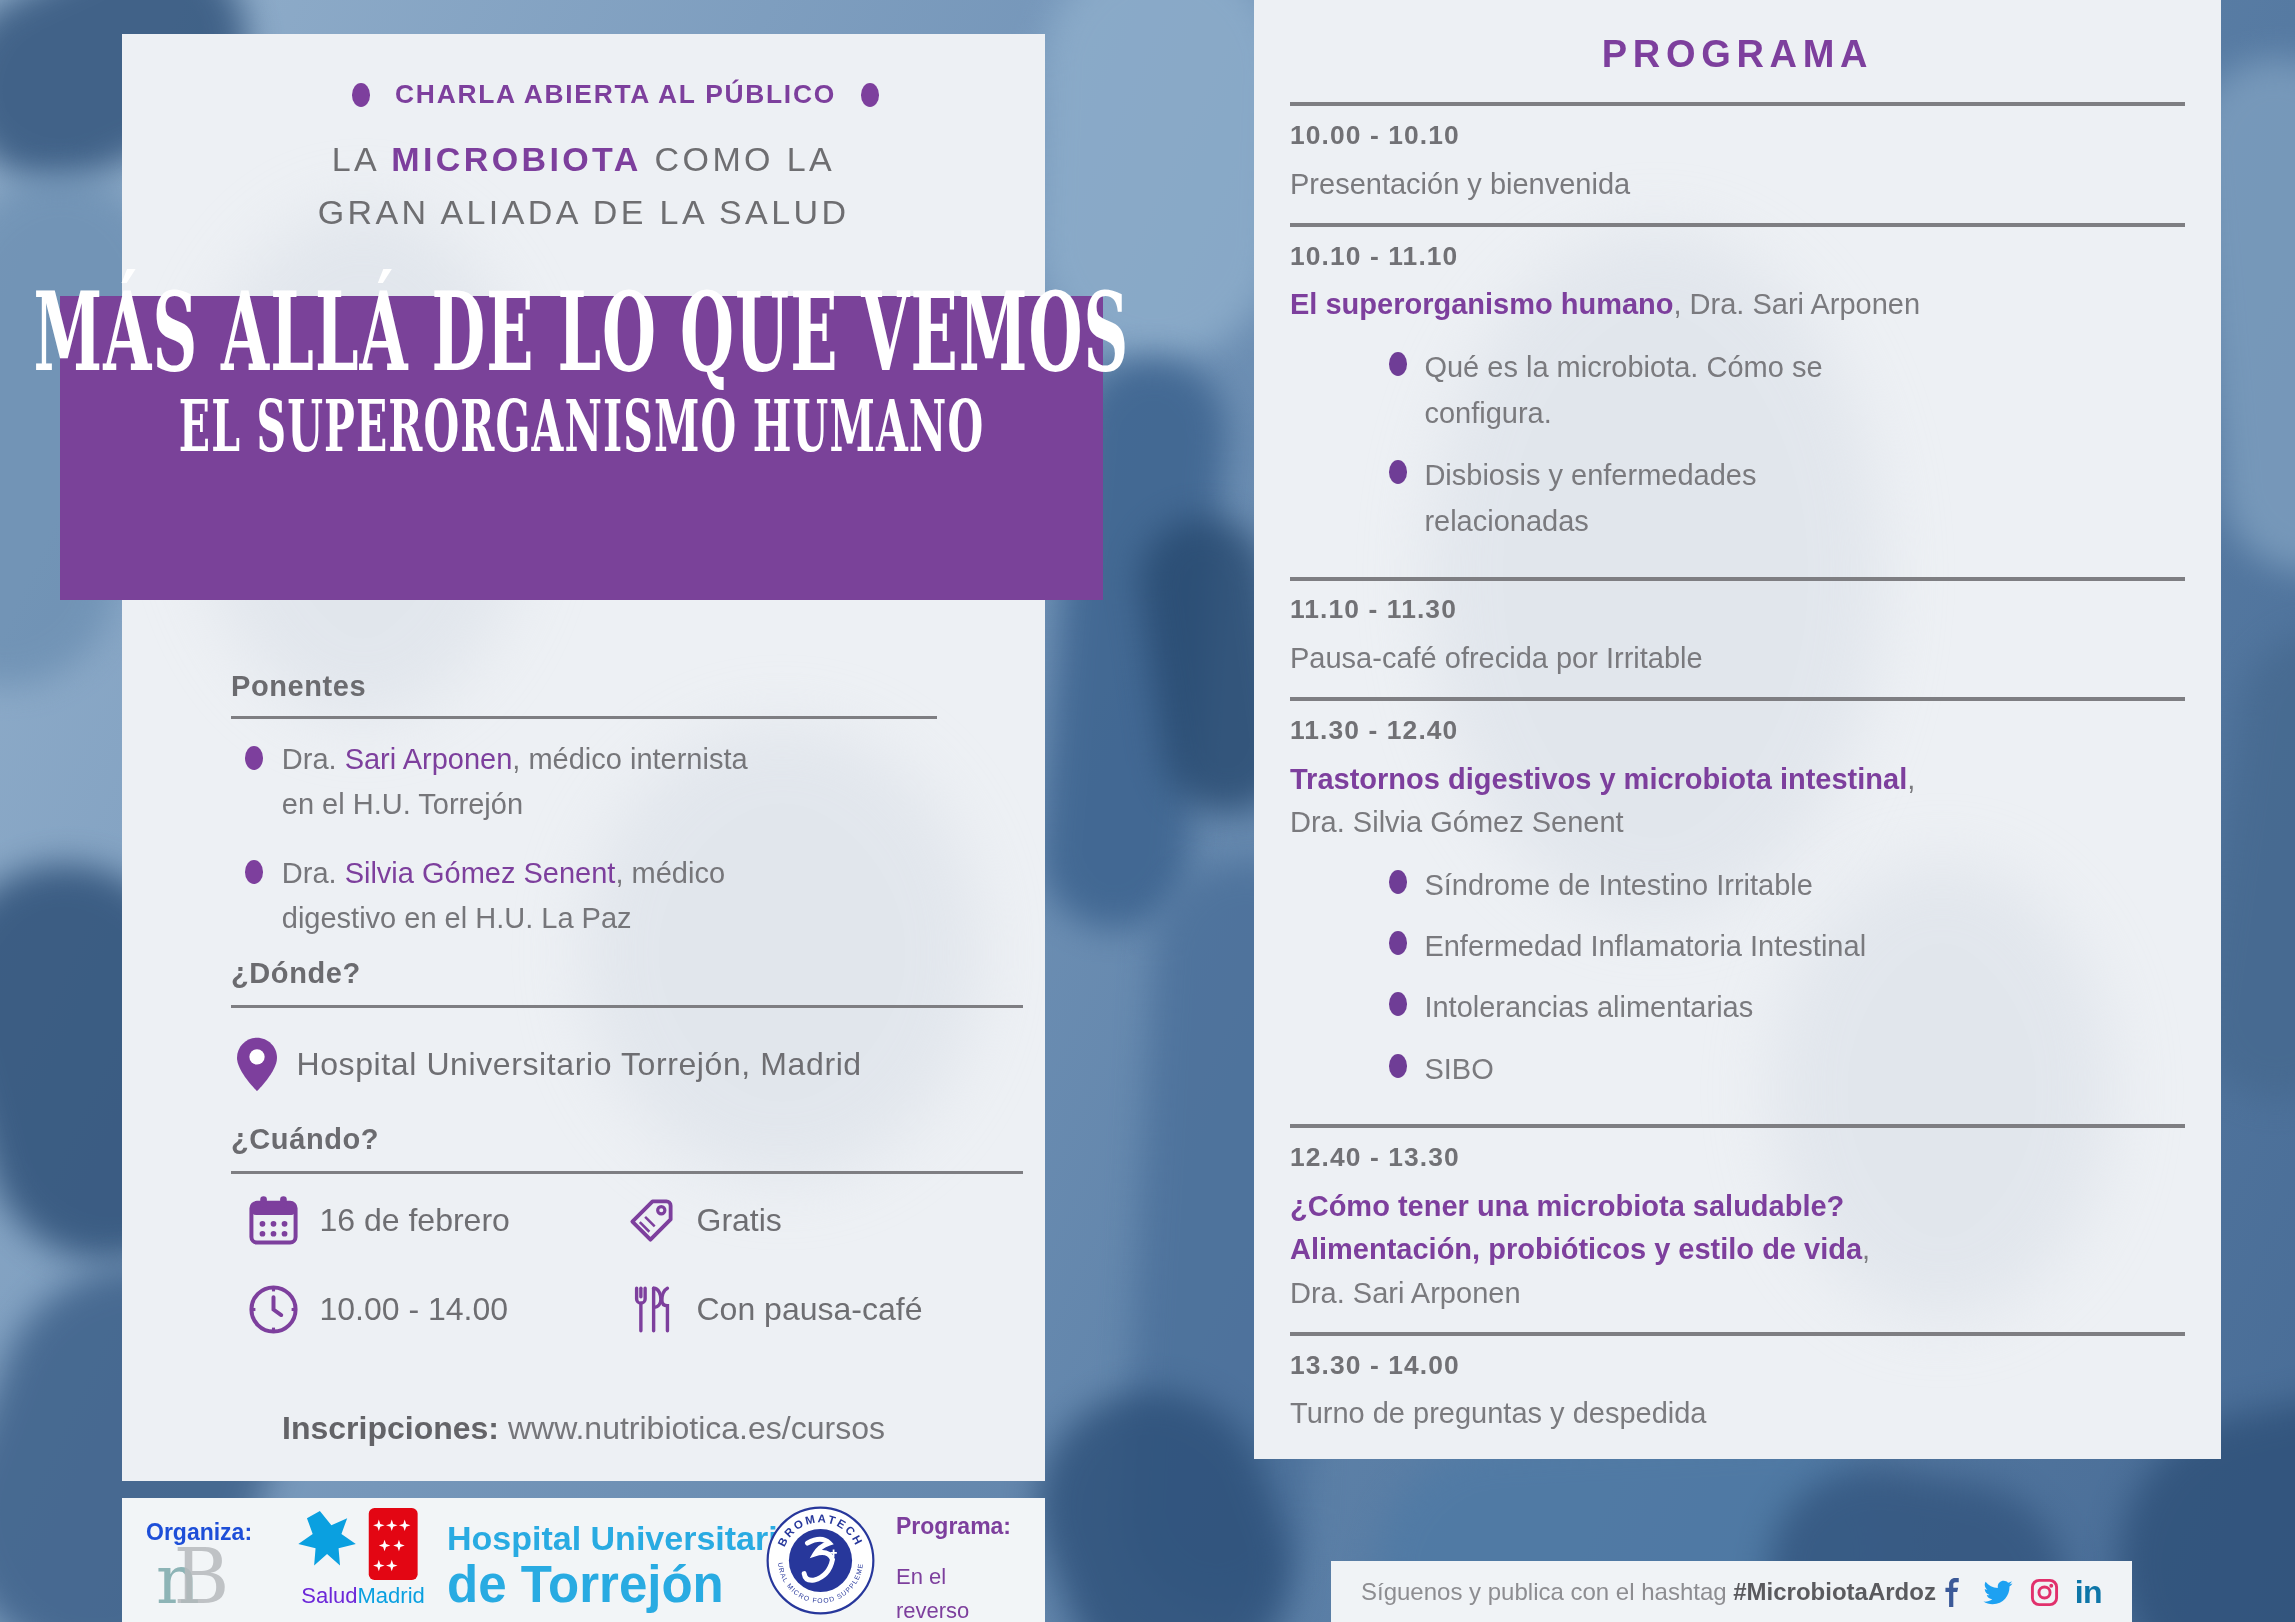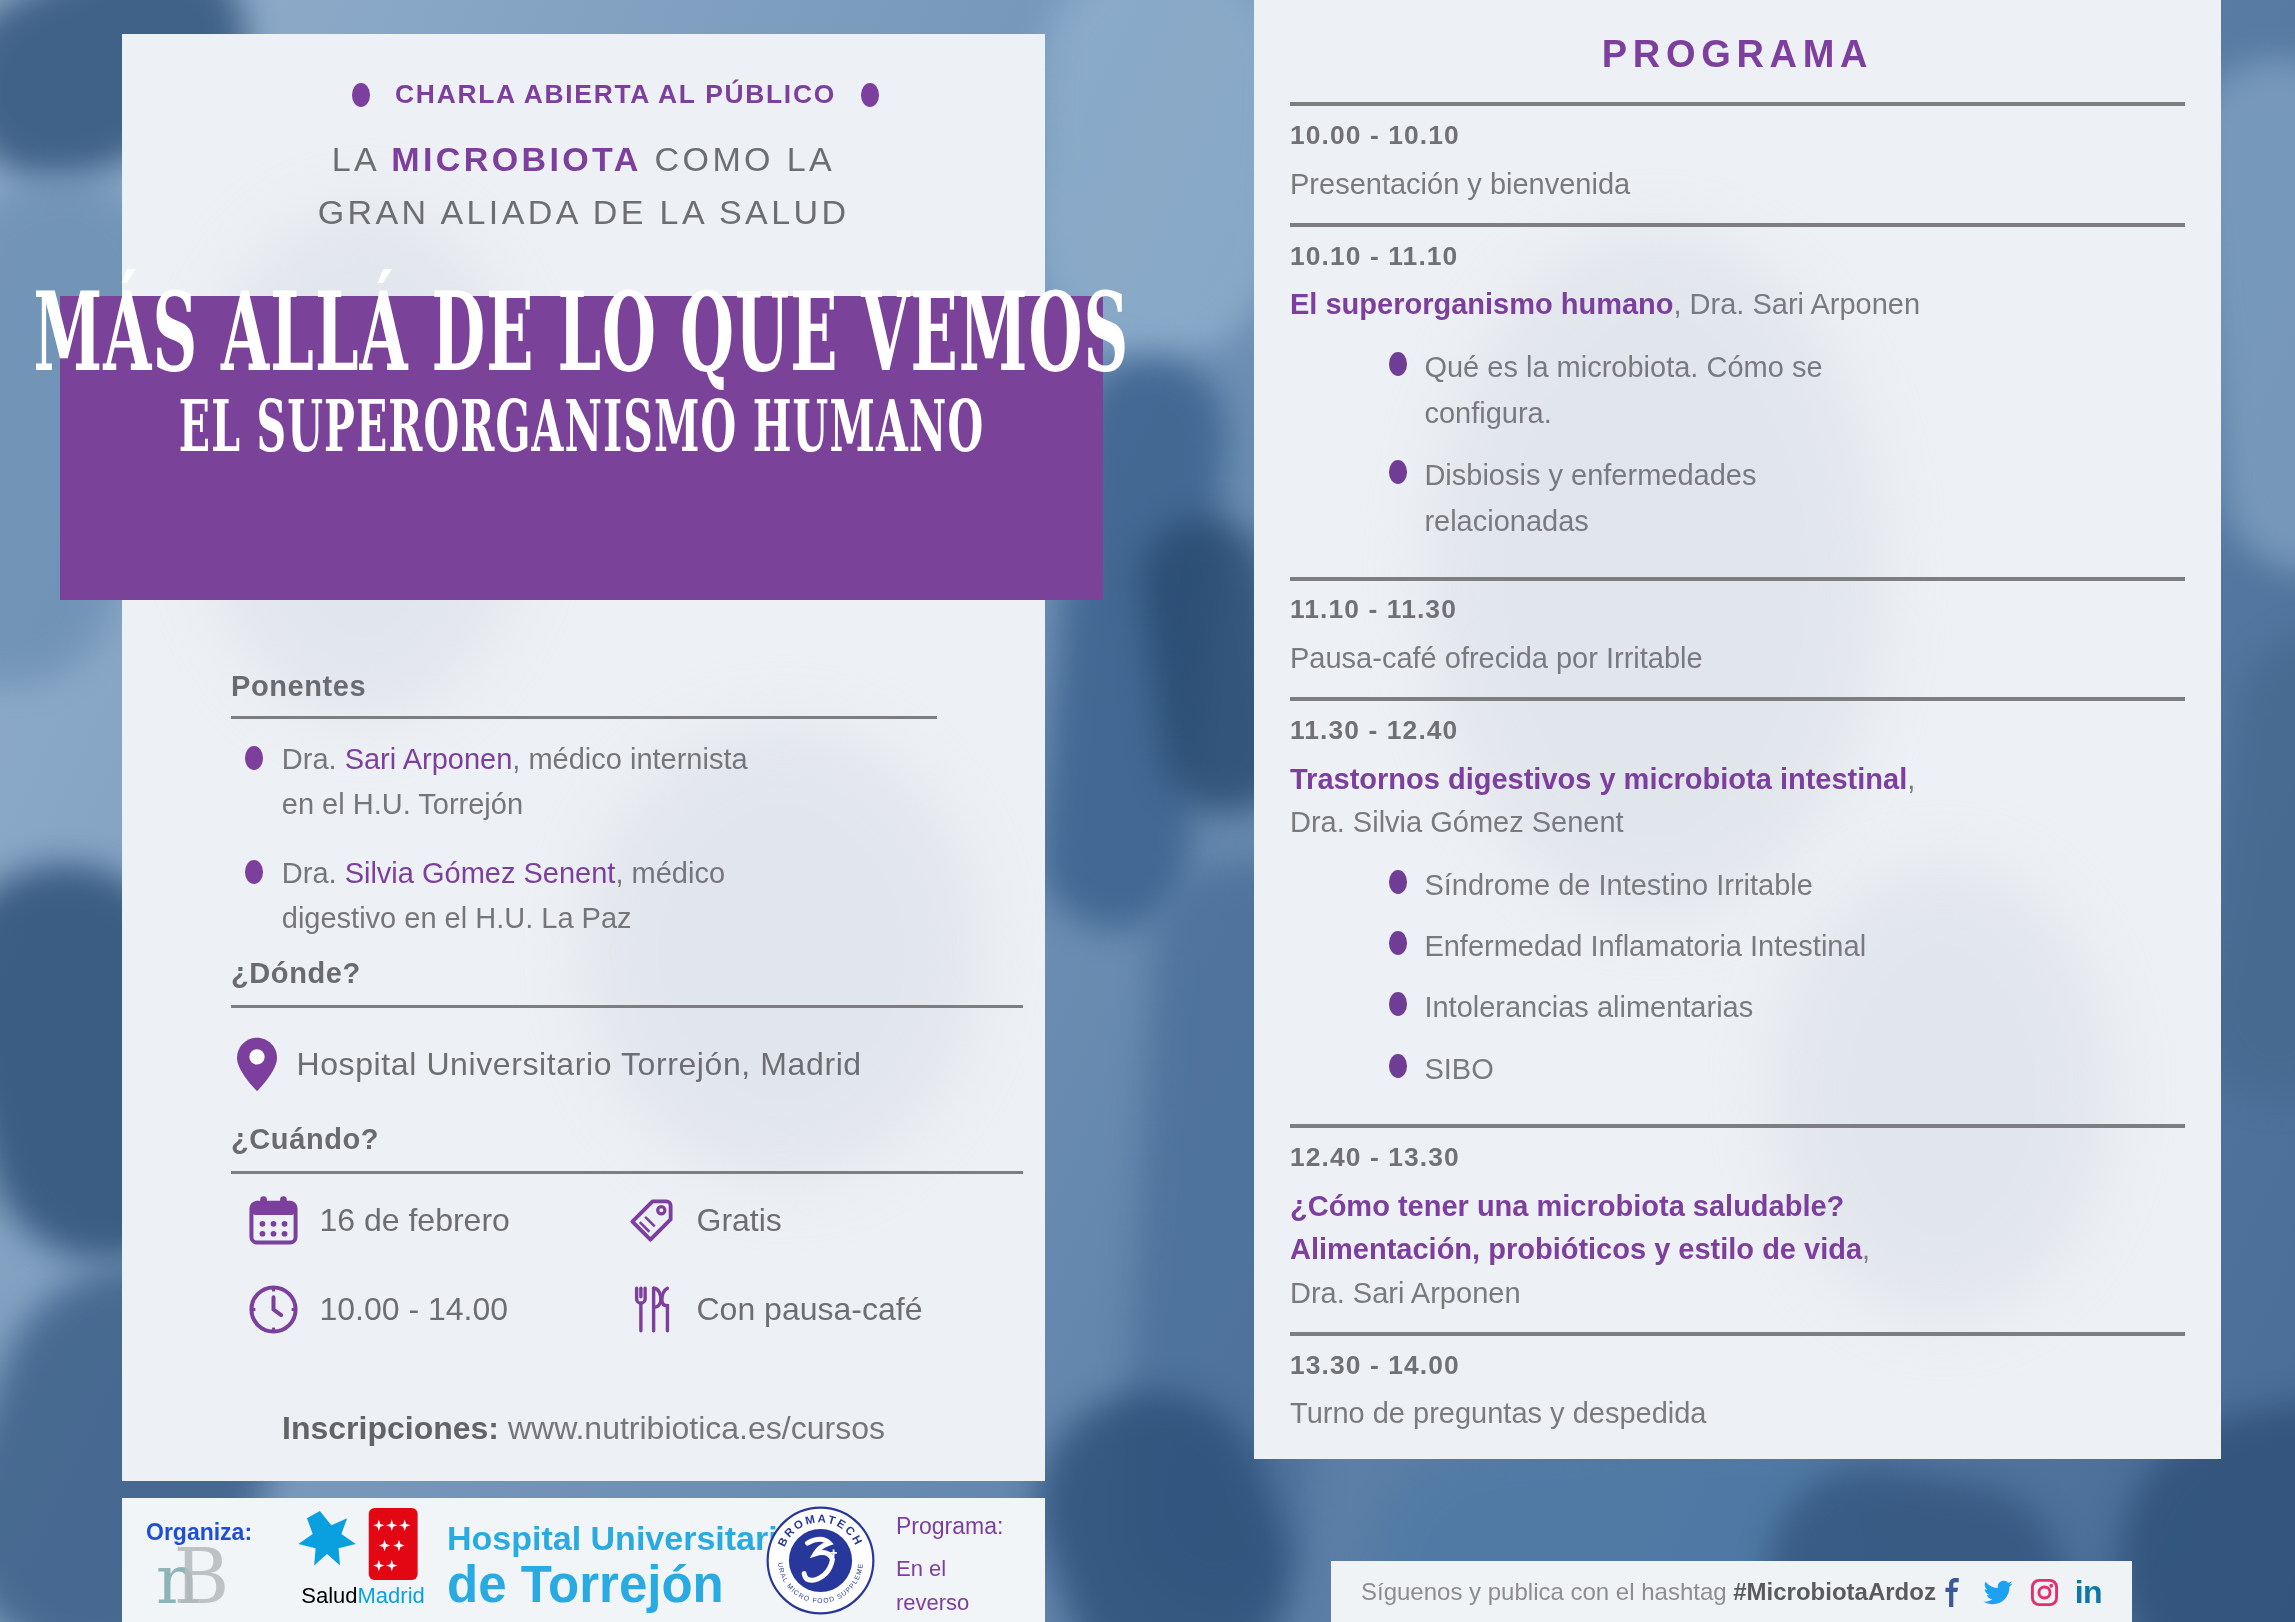--- a/index.html
+++ b/index.html
@@ -48,26 +48,26 @@
 
   
   .footer-bar { position:absolute; left:122px; top:1498px; width:923px; height:125px; background:#f2f5f7; z-index:2; }
   .org-label { position:absolute; left:24px; top:21px; font-size:23px; font-weight:bold; color:#1d4ed8; }
   .monogram { position:absolute; left:34px; top:34px; font-family:"DejaVu Serif", serif; }
   .mono-n { font-size:68px; color:#8db4b6; }
   .mono-b { font-size:76px; color:#b7babd; margin-left:-26.4px; opacity:.85; }
   .salud-group { position:absolute; left:172px; top:10.3px; display:flex; gap:15px; }
   .salud-col { display:flex; flex-direction:column; align-items:center; }
   .salud-txt { font-size:22px; margin-top:2.3px; }
-  .salud-red { color:#000000; } .salud-blue { color:#0aa0e0; }
+  .salud-red { color:#6d28d9; } .salud-blue { color:#0aa0e0; }
   .hosp-col { display:flex; flex-direction:column; justify-content:center; color:#29abe2; font-weight:bold; line-height:1.08; padding-top:11.5px; }
   .hosp-l1 { font-size:34px; } .hosp-l2 { font-size:51px; }
   .bromatech { position:absolute; left:644px; top:8px; }
   .prog-col { position:absolute; left:774px; top:15px; color:#7d3f9d; }
-  .prog-label { font-size:23px; font-weight:normal; margin-bottom:12px; }
+  .prog-label { font-size:23px; font-weight:bold; margin-bottom:20px; }
   .prog-line { font-size:22px; line-height:1.55; }
 
   
   .right-panel { left:1254px; top:0; width:967px; height:1459px; padding:0 36px; }
   .programa-title { margin-top:33px; text-align:center; font-size:38px; font-weight:600; letter-spacing:5.7px; color:#7d3f9d; }
   .sched { margin-top:26.4px; }
   .entry { border-top:4px solid #7e7e82; padding:13.8px 0 17px 0; }
   .entry:last-child { padding-bottom:0; }
   .time { font-size:26.4px; font-weight:bold; color:#717175; letter-spacing:1.1px; }
   .etitle { margin-top:11.5px; font-size:29px; line-height:1.5; color:#7a7a7e; white-space:pre-line; }

